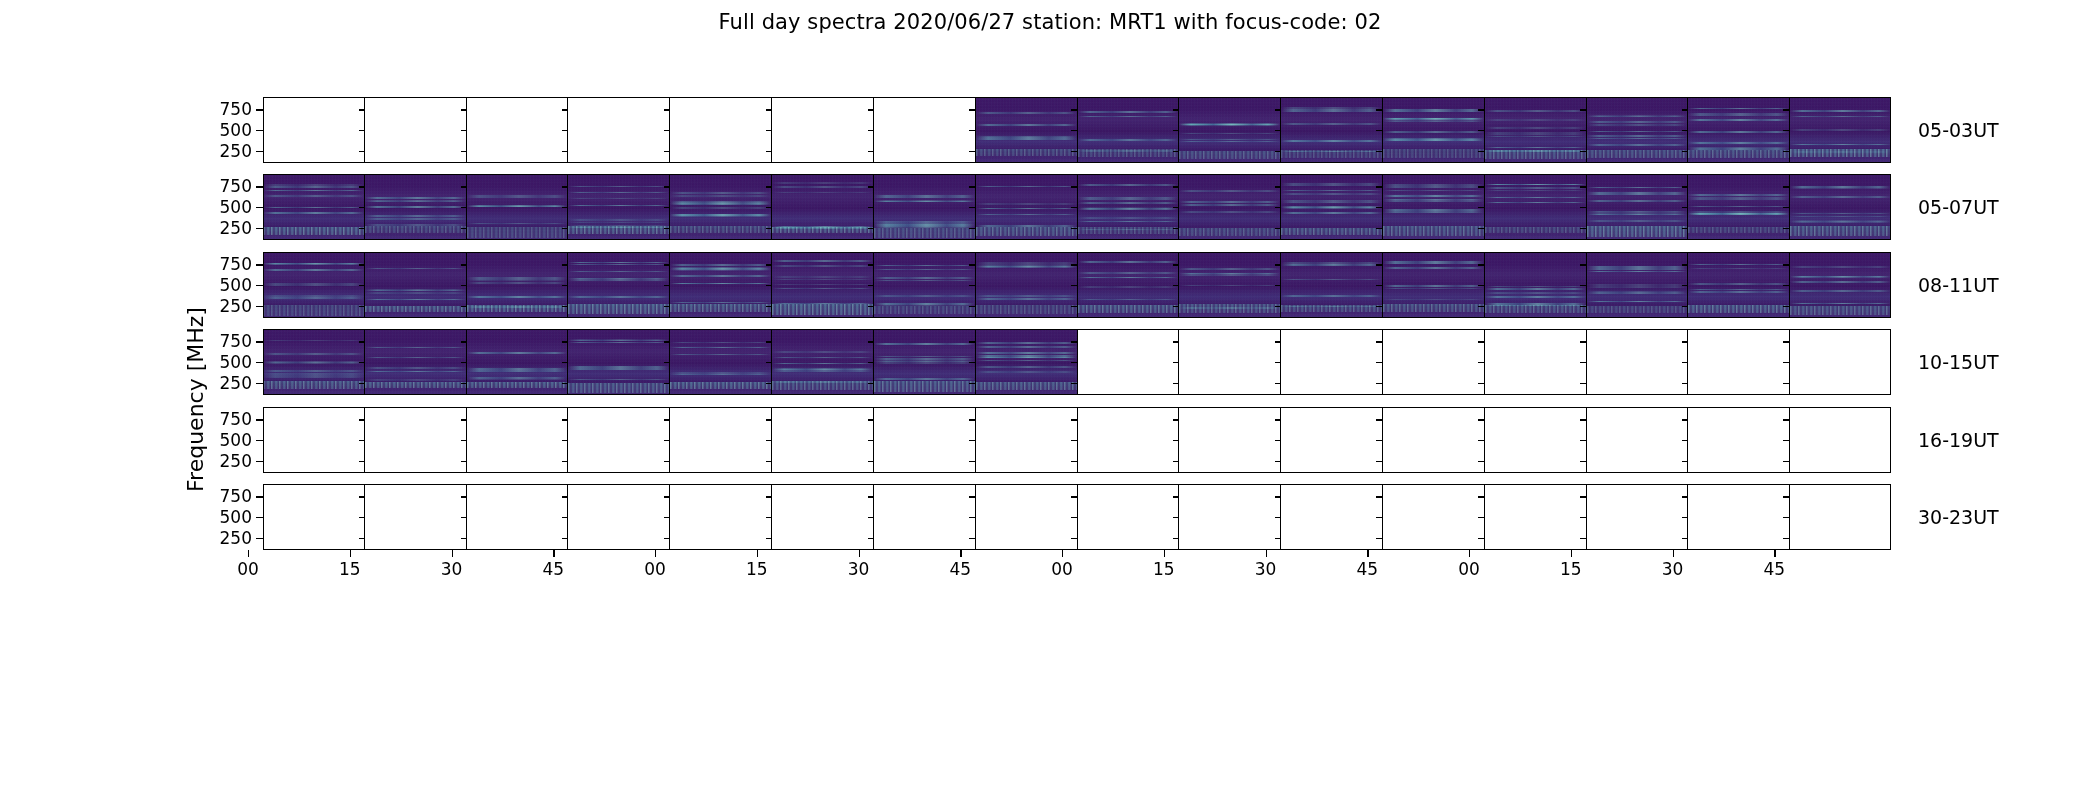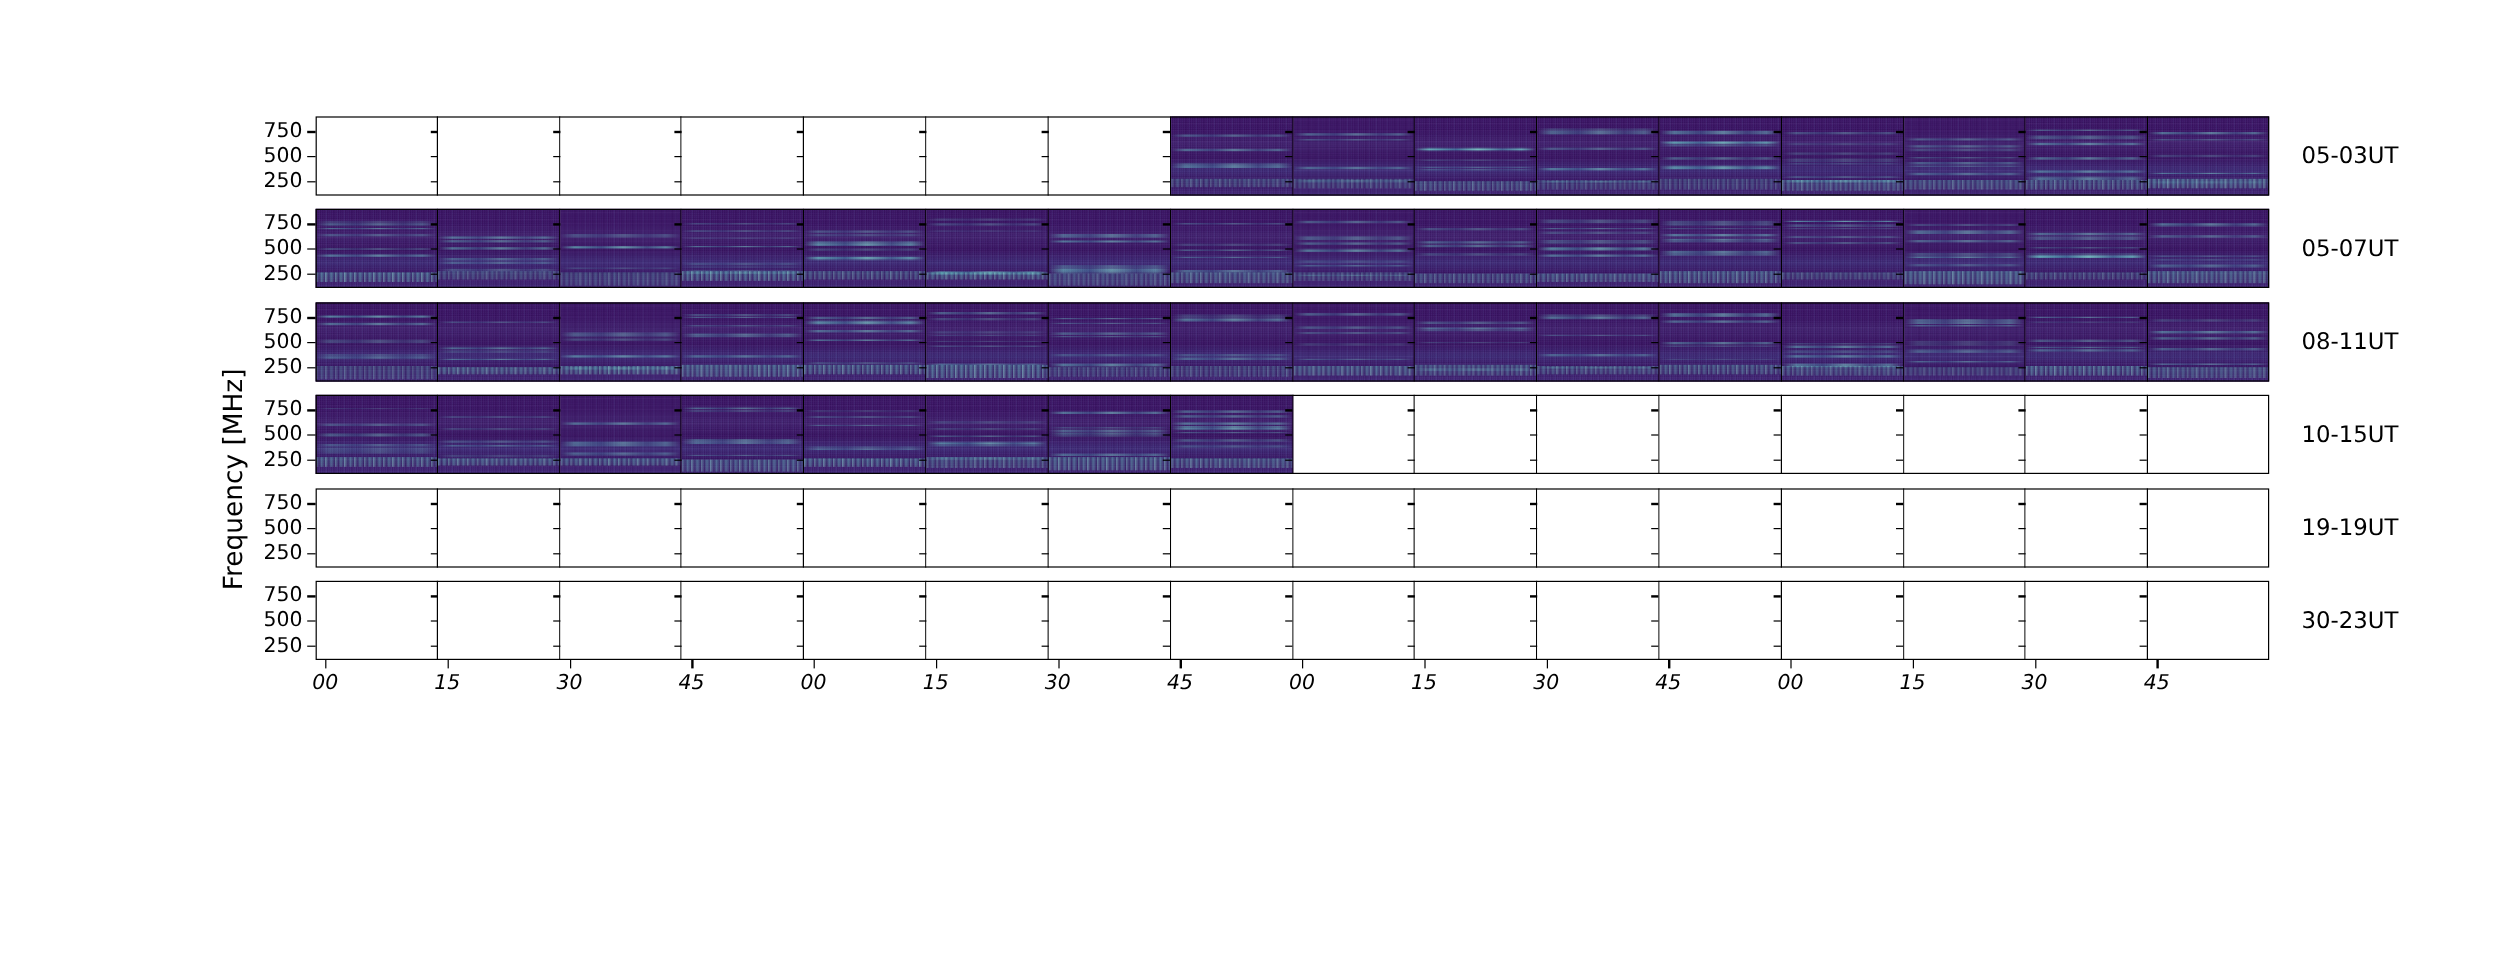--- a/index.html
+++ b/index.html
@@ -179,31 +179,31 @@
     position: absolute;
     left: 1918px;
     font-size: 19px;
     color: #000000;
     white-space: nowrap;
     transform: translateY(-50%);
   }
 
   #xaxis-area {
     position: absolute;
-    left: 271px;
+    left: 248px;
     width: 1628px;
     height: 32px;
-    font-style: italic;
   }
 </style>
 </head>
 <body>
 
 <div id="figure">
 
+  <div id="fig-title">Full day spectra 2020/06/27 station: MRT1 with focus-code: 02</div>
 
   <div id="ylabel">Frequency [MHz]</div>
 
   <div id="rows-container">
       <div class="plot-row" style="top: 97px; height: 66px;">
         <div class="cells">
           <div class="cell"></div>
           <div class="cell"></div>
           <div class="cell"></div>
           <div class="cell"></div>
@@ -1239,15 +1239,15 @@
       <div class="xtick" style="left: 1424.5px; top: 0px;"></div>
       <div class="xtick-label" style="left: 1424.5px;">30</div>
       <div class="xtick" style="left: 1526.25px; top: 0px;"></div>
       <div class="xtick-label" style="left: 1526.25px;">45</div>
     </div>
 
 <div class="row-label" style="top: 130px;">05-03UT</div>
     <div class="row-label" style="top: 207px;">05-07UT</div>
     <div class="row-label" style="top: 285px;">08-11UT</div>
     <div class="row-label" style="top: 362px;">10-15UT</div>
-    <div class="row-label" style="top: 440px;">19-19UT</div>
+    <div class="row-label" style="top: 440px;">16-19UT</div>
     <div class="row-label" style="top: 517px;">30-23UT</div>
   </div>
 
 </body></html>

